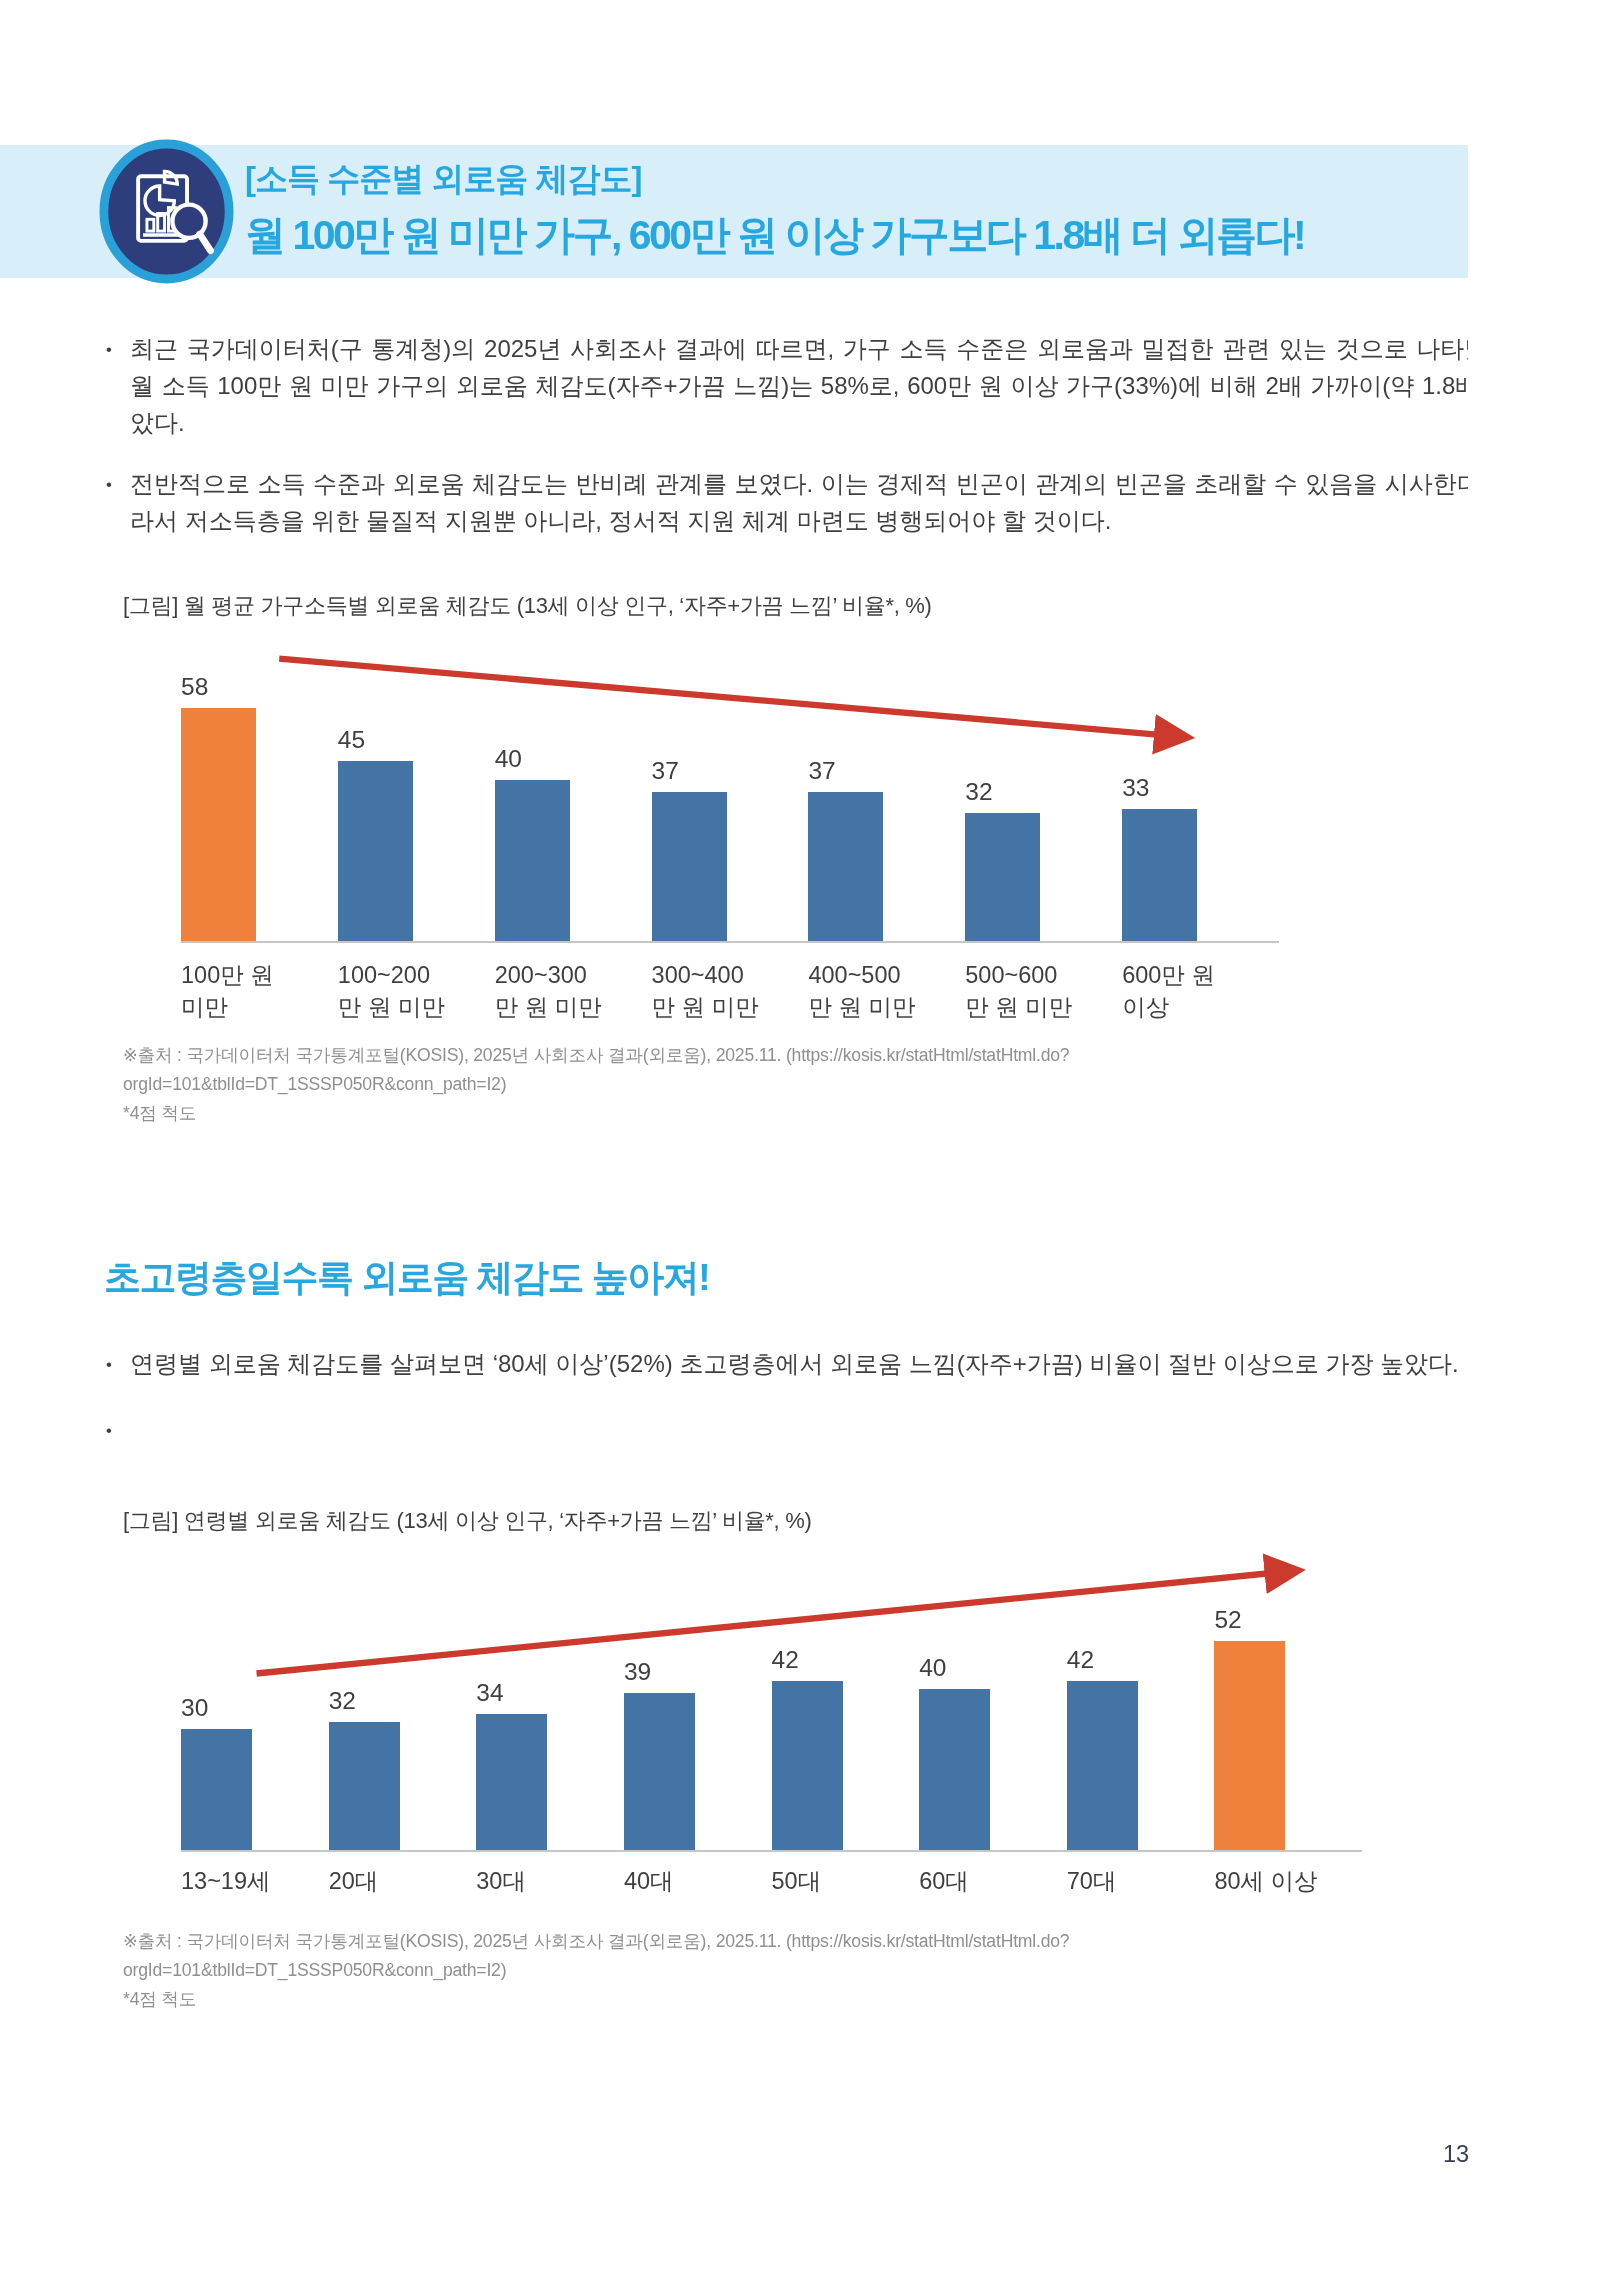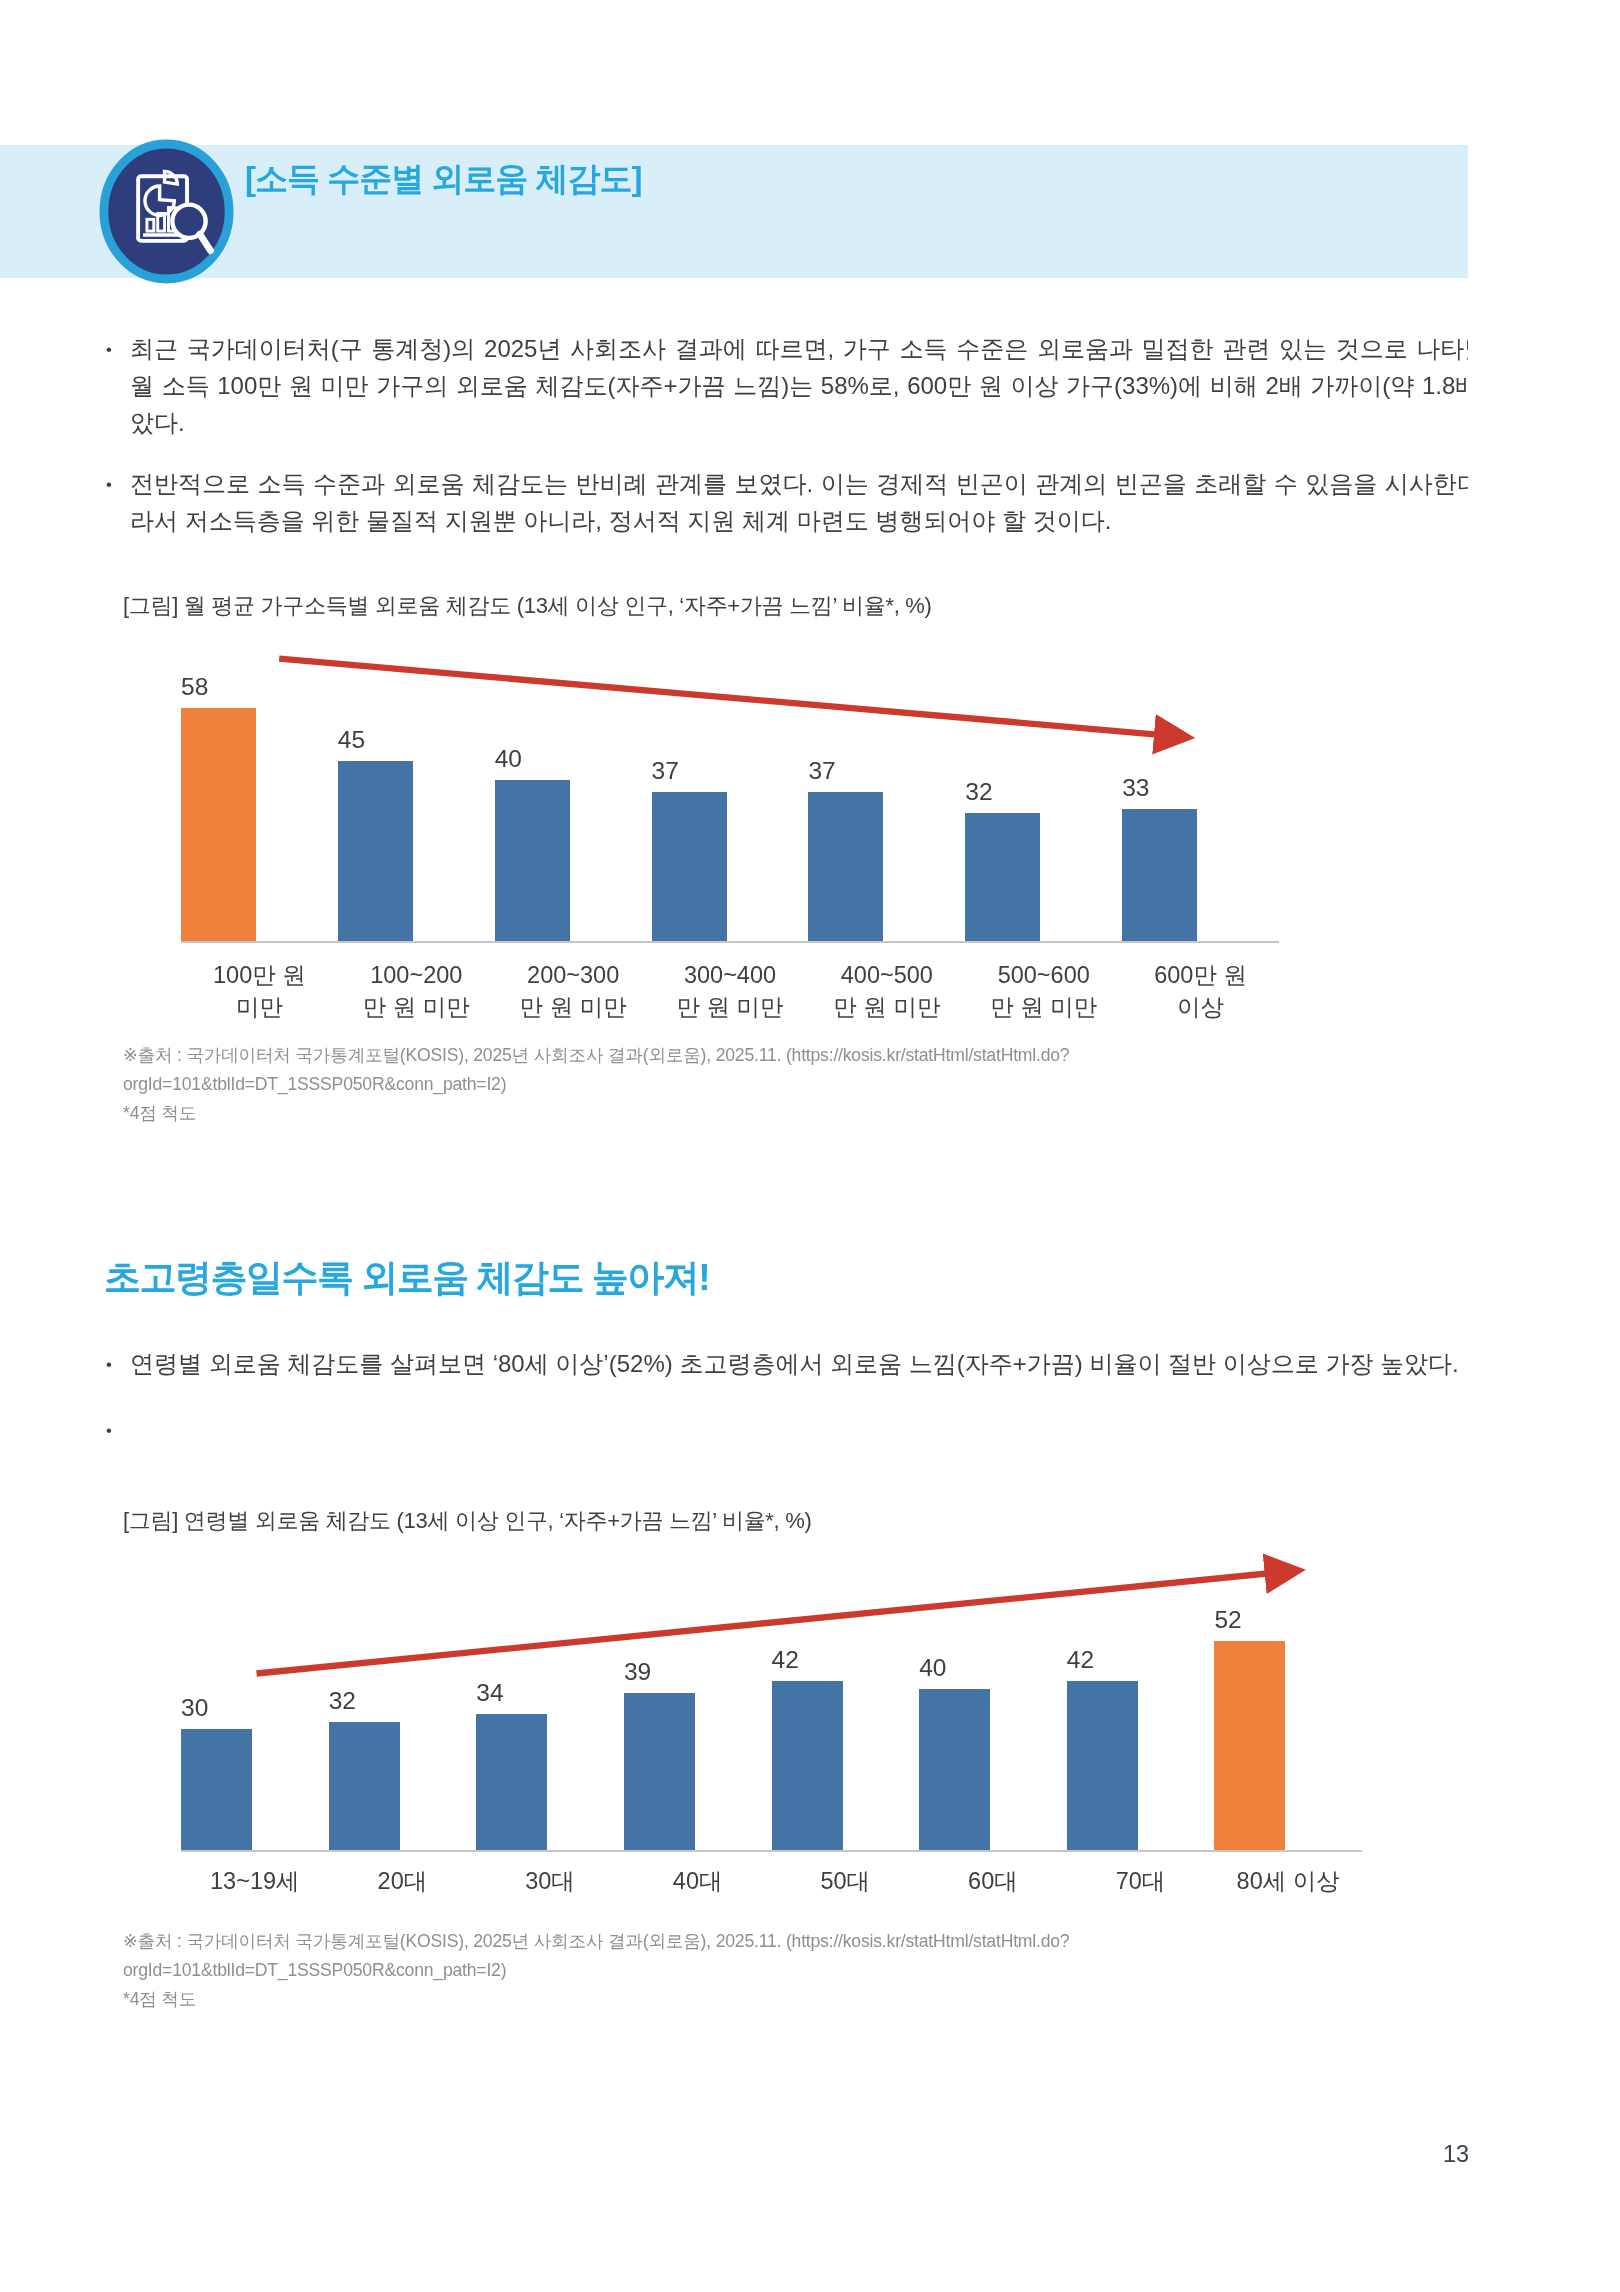--- a/index.html
+++ b/index.html
@@ -61,21 +61,21 @@
   }
   .bars1{left:181px;top:647px;width:1098px;height:294px;}
   .bars2{left:181px;top:1556px;width:1181px;height:294px;}
   .chart-col{flex:1 1 0;display:flex;flex-direction:column;align-items:flex-start;justify-content:flex-end;}
   .bar-val{font-size:24.5px;color:#3F3F3F;margin-bottom:6.9px;}
   .chart-bar{display:block;}
   .chart-labels{position:absolute;display:flex;}
   .labels1{left:181px;top:959px;width:1098px;}
   .labels2{left:181px;top:1865px;width:1181px;}
   .cat-label{
-    flex:1 1 0;text-align:center;
+    flex:1 1 0;text-align:left;
     font-size:23.5px;line-height:32px;color:#3F3F3F;white-space:pre-line;
   }
   .trend-svg{position:absolute;pointer-events:none;}
   .tr1{left:181px;top:642px;width:1098px;height:294px;}
   .tr2{left:181px;top:1551px;width:1186px;height:294px;}
   .page-num{
     position:absolute;left:1443px;top:2141px;
     font-size:23.5px;color:#38404F;
   }
 </style>
@@ -95,20 +95,21 @@
       <rect x="49" y="82" width="7" height="12" fill="none" stroke="#ffffff" stroke-width="3"></rect>
       <rect x="60" y="76" width="7" height="18" fill="none" stroke="#ffffff" stroke-width="3"></rect>
       <rect x="71" y="70" width="7" height="24" fill="none" stroke="#ffffff" stroke-width="3"></rect>
       <line x1="45" y1="98" x2="84" y2="98" stroke="#ffffff" stroke-width="3.5"></line>
       <circle cx="92" cy="84" r="17" fill="#2E3D7C" stroke="#ffffff" stroke-width="4.5"></circle>
       <line x1="103" y1="97" x2="114" y2="114" stroke="#ffffff" stroke-width="7" stroke-linecap="round"></line>
     </svg>
   </div>
 
   <div class="title1">[소득 수준별 외로움 체감도]</div>
+  <div class="title2">월 100만 원 미만 가구, 600만 원 이상 가구보다 1.8배 더 외롭다!</div>
 
   <ul class="bullets b1">
     <li><span class="blt">•</span><span>최근 국가데이터처(구 통계청)의 2025년 사회조사 결과에 따르면, 가구 소득 수준은 외로움과 밀접한 관련 있는 것으로 나타났다. 월 소득 100만 원 미만 가구의 외로움 체감도(자주+가끔 느낌)는 58%로, 600만 원 이상 가구(33%)에 비해 2배 가까이(약 1.8배) 높았다.</span></li>
     <li><span class="blt">•</span><span>전반적으로 소득 수준과 외로움 체감도는 반비례 관계를 보였다. 이는 경제적 빈곤이 관계의 빈곤을 초래할 수 있음을 시사한다. 따라서 저소득층을 위한 물질적 지원뿐 아니라, 정서적 지원 체계 마련도 병행되어야 할 것이다.</span></li>
   </ul>
 
   <div class="caption cap1">[그림] 월 평균 가구소득별 외로움 체감도 (13세 이상 인구, ‘자주+가끔 느낌’ 비율*, %)</div>
 
   <div class="chart-bars bars1">
       <div class="chart-col">

